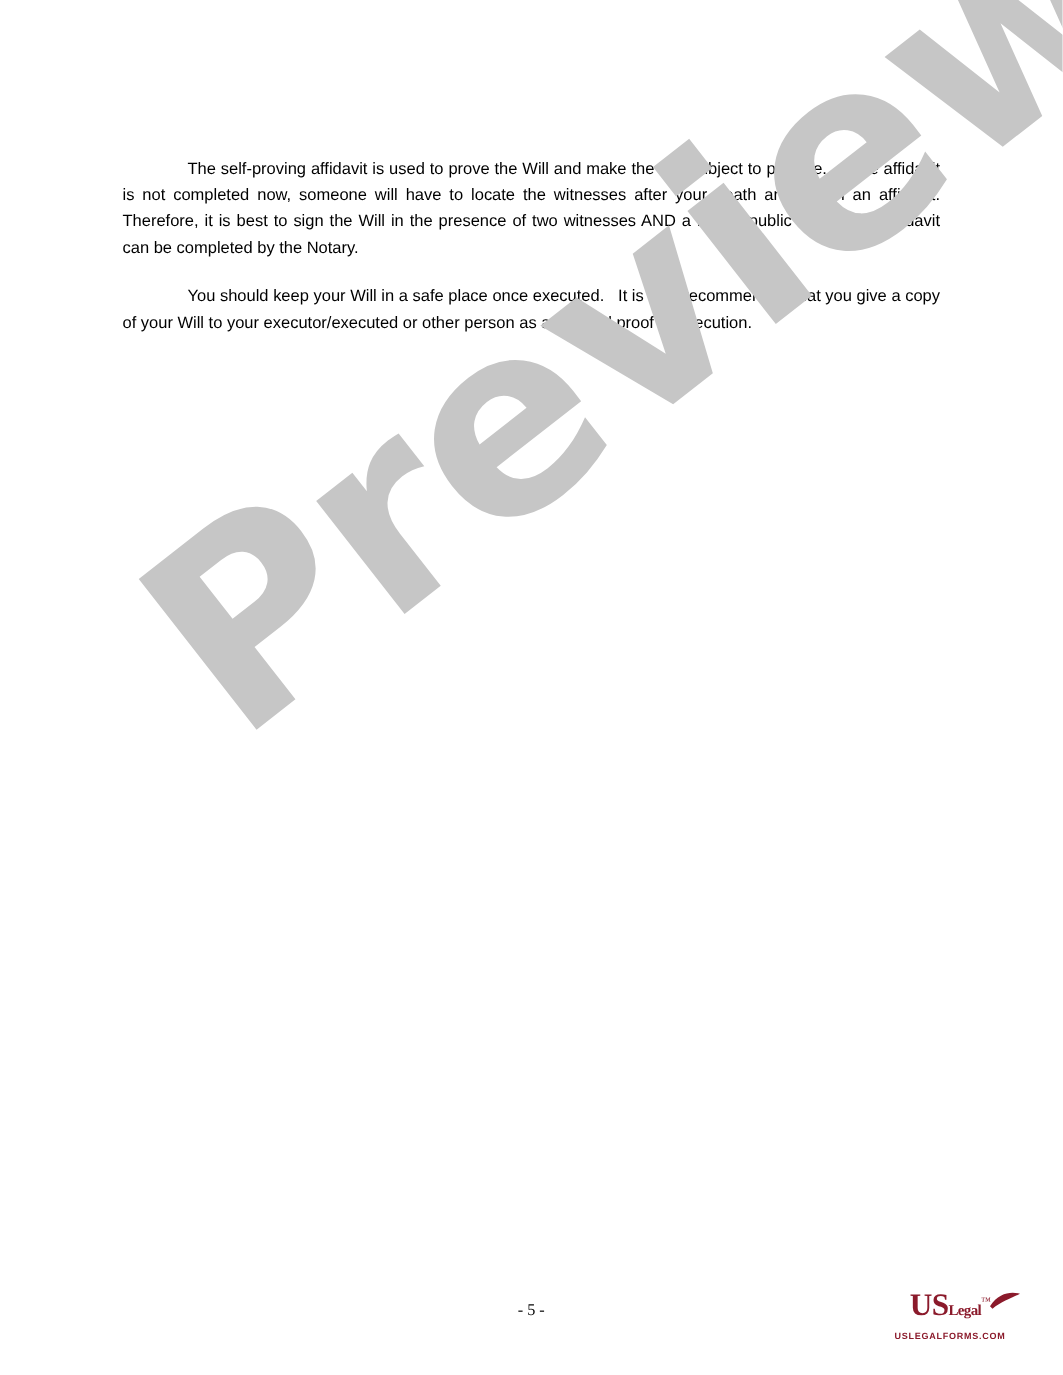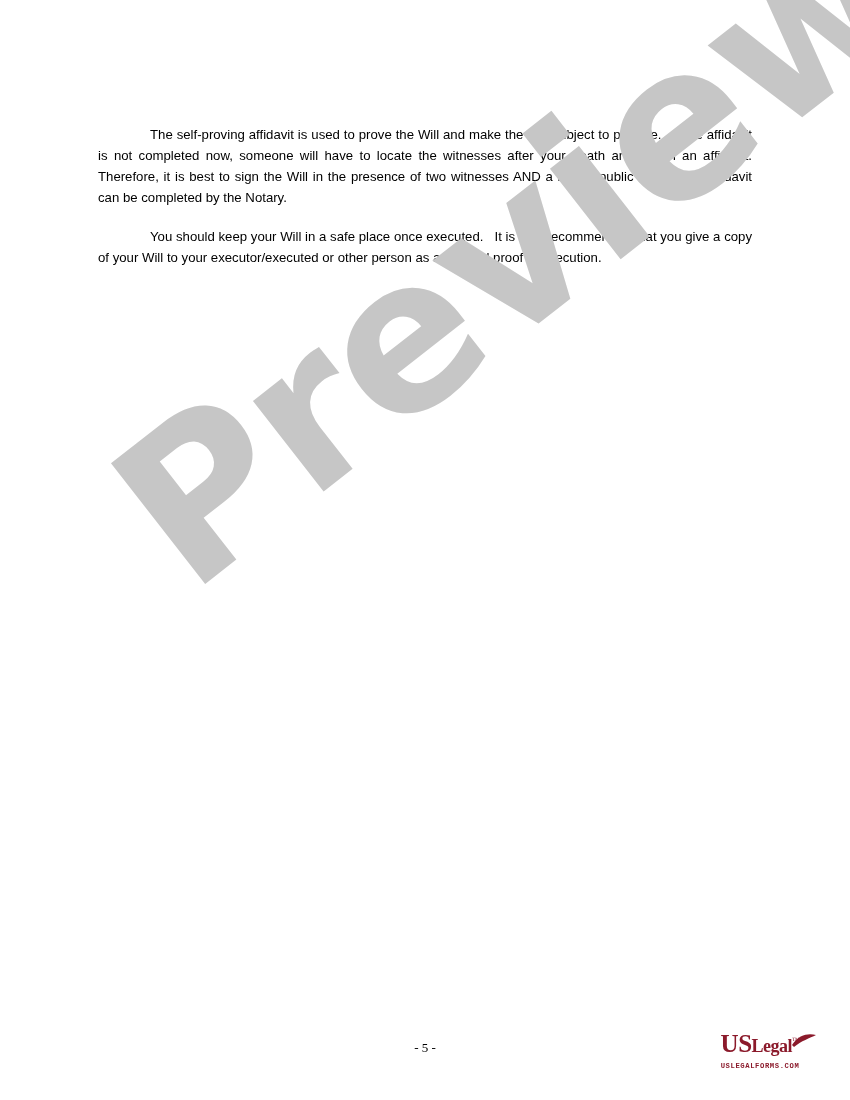--- a/index.html
+++ b/index.html
@@ -92,29 +92,29 @@
     font-family: "Liberation Serif", serif;
     font-size: 25px;
     font-weight: bold;
     color: #8b1a2b;
     letter-spacing: -0.5px;
     line-height: 26px;
     position: relative;
     white-space: nowrap;
   }
   .logo-main .small-caps {
-    font-size: 18px;
+    font-size: 12px;
   }
   .logo-tm {
     font-size: 8px;
     vertical-align: super;
     font-weight: normal;
   }
   .logo-sub {
-    font-family: Liberation Mono, monospace;
+    font-family: Liberation Sans, sans-serif;
     font-size: 7.2px;
     font-weight: bold;
     color: #8b1a2b;
     letter-spacing: 0.6px;
     margin-top: 3px;
     white-space: nowrap;
   }
   .logo-swoosh {
     position: absolute;
     right: -2px;

